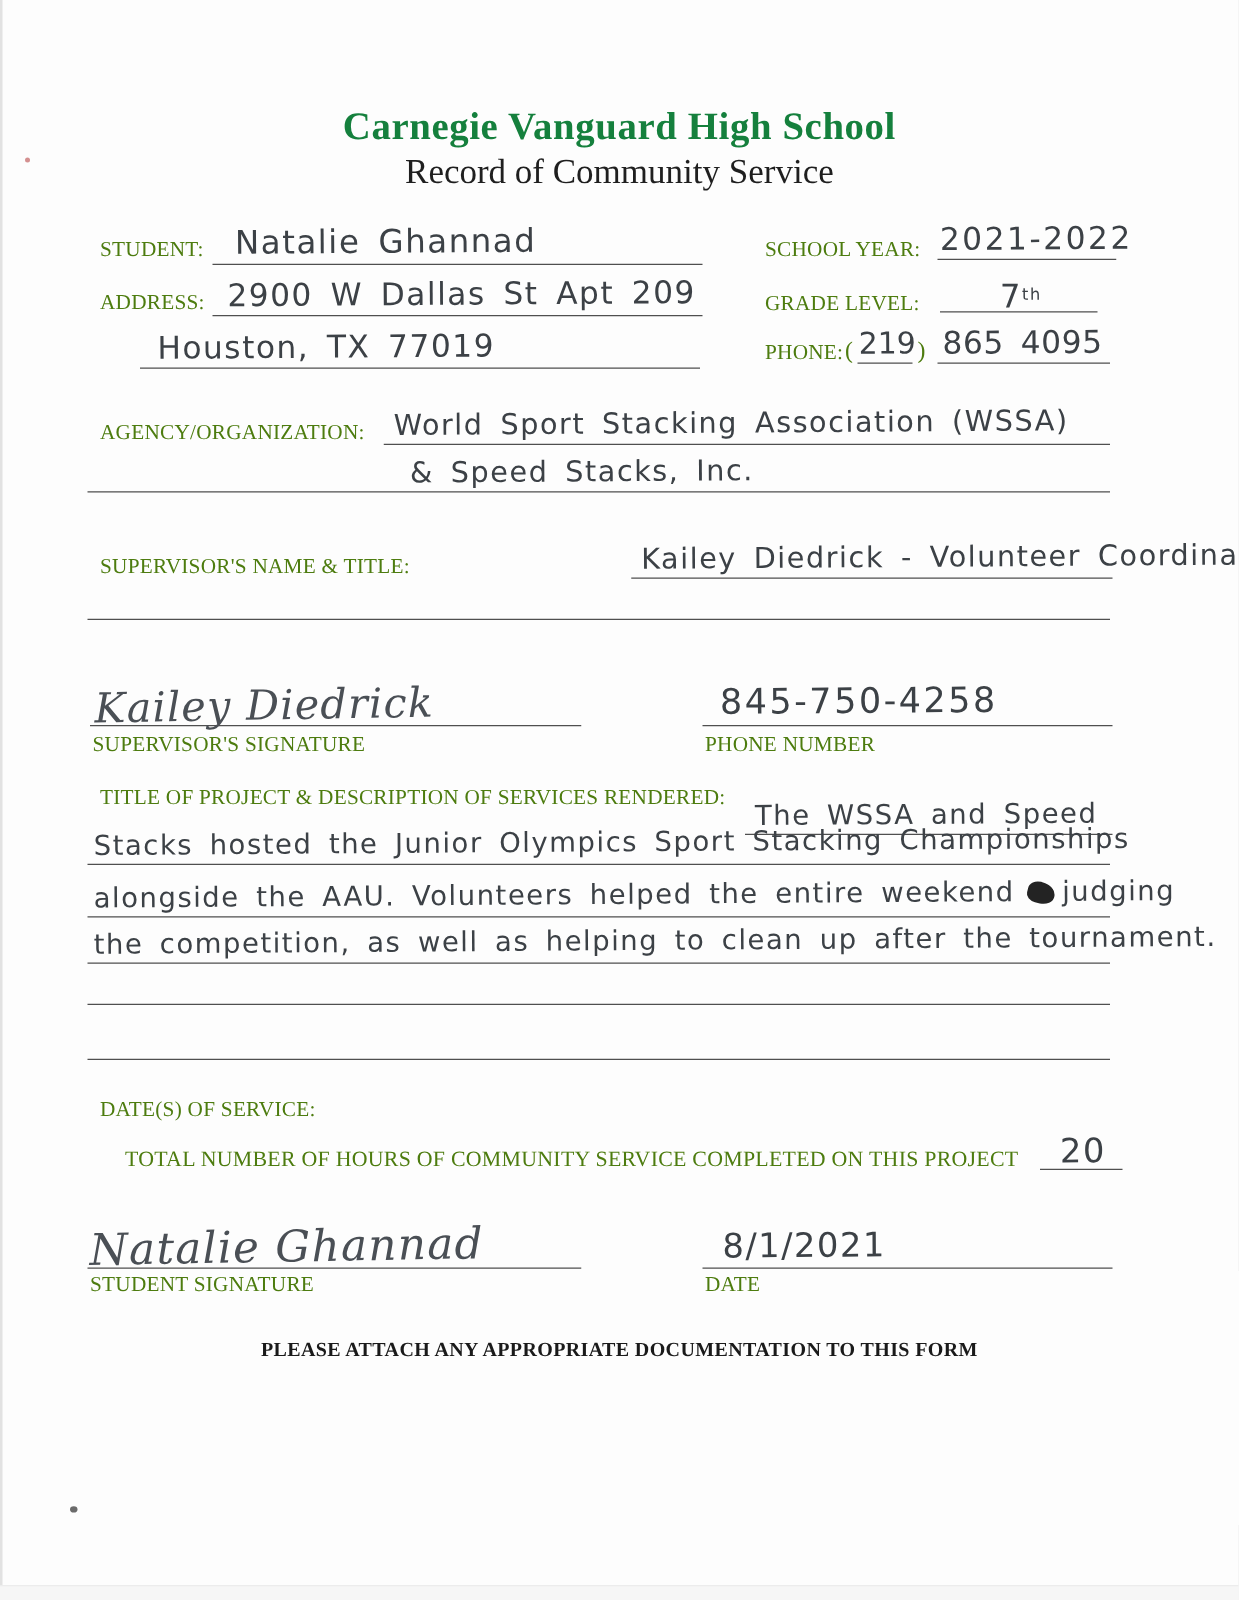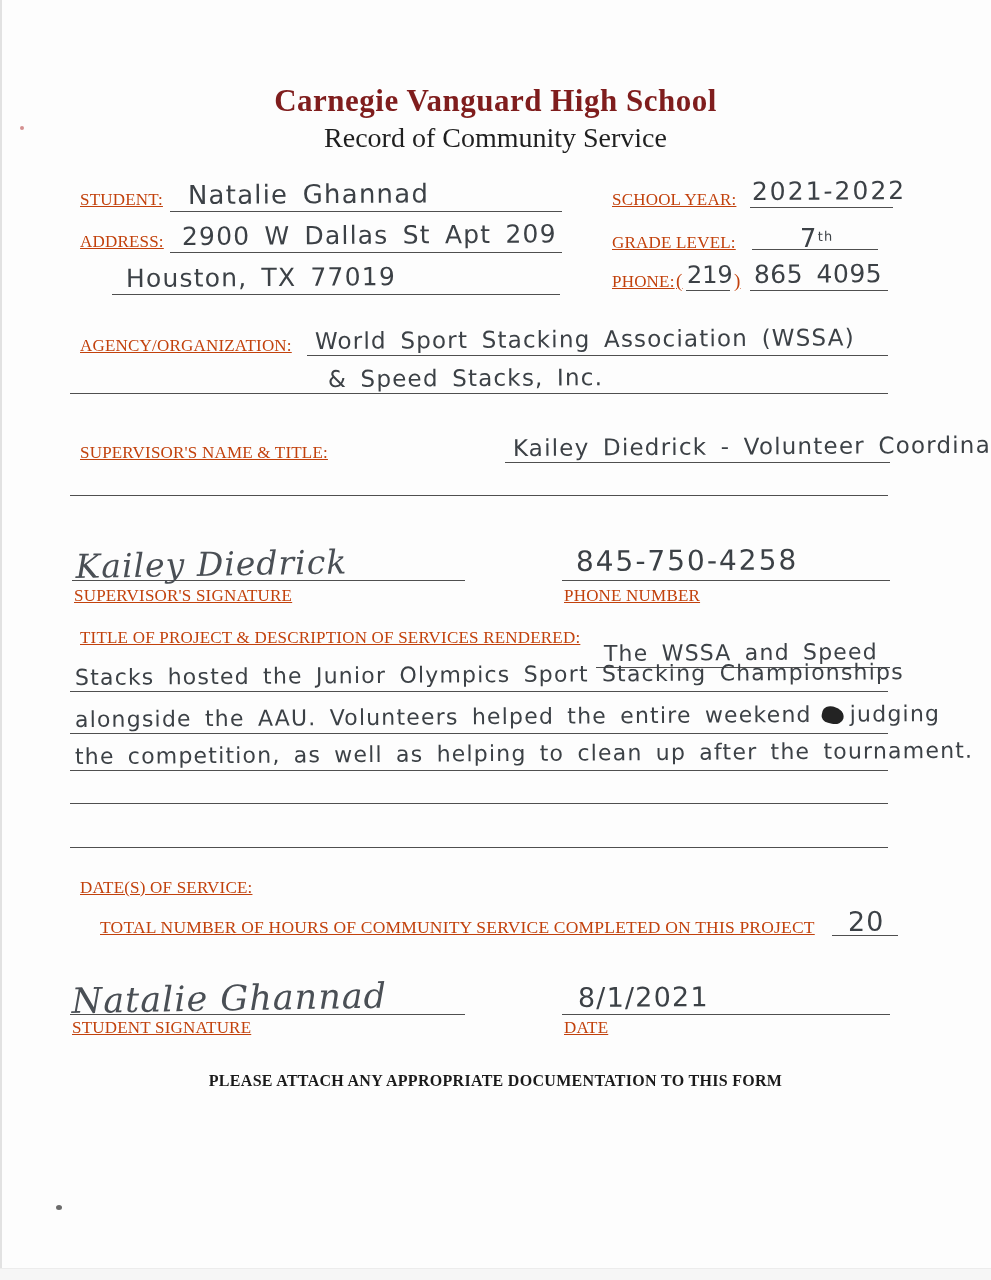--- a/index.html
+++ b/index.html
@@ -14,24 +14,24 @@
   }
   
   .edge-left{position:absolute;left:0;top:0;width:2px;height:1280px;background:#e2e2e2;}
   .bottom-band{position:absolute;left:0;top:1268px;width:991px;height:12px;background:#f6f6f6;border-top:1px solid #ececec;}
   .dot-red{position:absolute;left:20px;top:126px;width:4px;height:4px;border-radius:50%;background:#d49090;}
   .dot-dark{position:absolute;left:56px;top:1205px;width:6px;height:5px;border-radius:50%;background:#6b6b6b;}
 
   .abs{position:absolute;}
   .center{left:0;width:991px;text-align:center;}
 
-  .title{font-size:31px;font-weight:bold;letter-spacing:.5px;color:#7f1d1d;}
+  .title{font-size:31px;font-weight:bold;letter-spacing:.5px;color:#15803d;}
   .subtitle{font-size:28px;font-weight:normal;color:#1f1f1f;}
 
-  .lbl{font-size:17px;color:#c2410c;letter-spacing:.2px;white-space:nowrap;text-decoration:underline;}
+  .lbl{font-size:17px;color:#4d7c0f;letter-spacing:.2px;white-space:nowrap;}
   .lbl-sm{font-size:16.5px;margin-left:20px;}
   .footer-note{font-size:16px;font-weight:bold;letter-spacing:.3px;color:#1a1a1a;}
 
   
   .hw{
     font-family:"DejaVu Sans", sans-serif;
     color:#3c4146;
     letter-spacing:1.2px;
     word-spacing:5px;
     white-space:nowrap;

